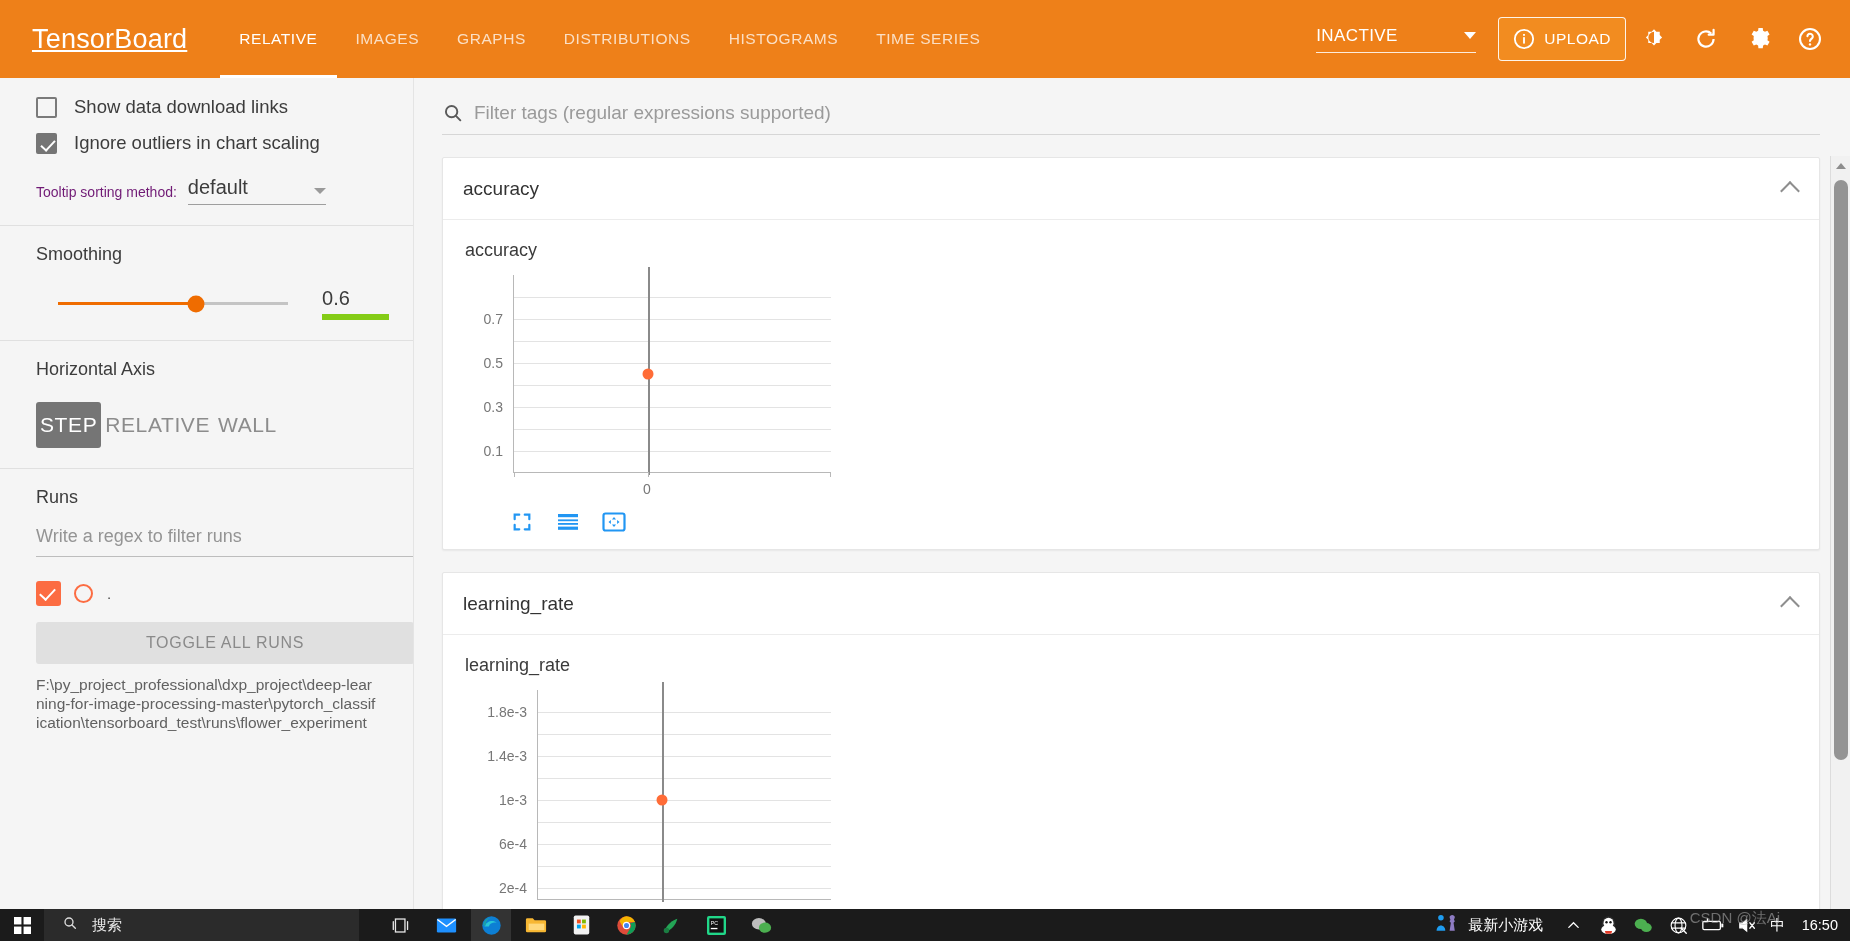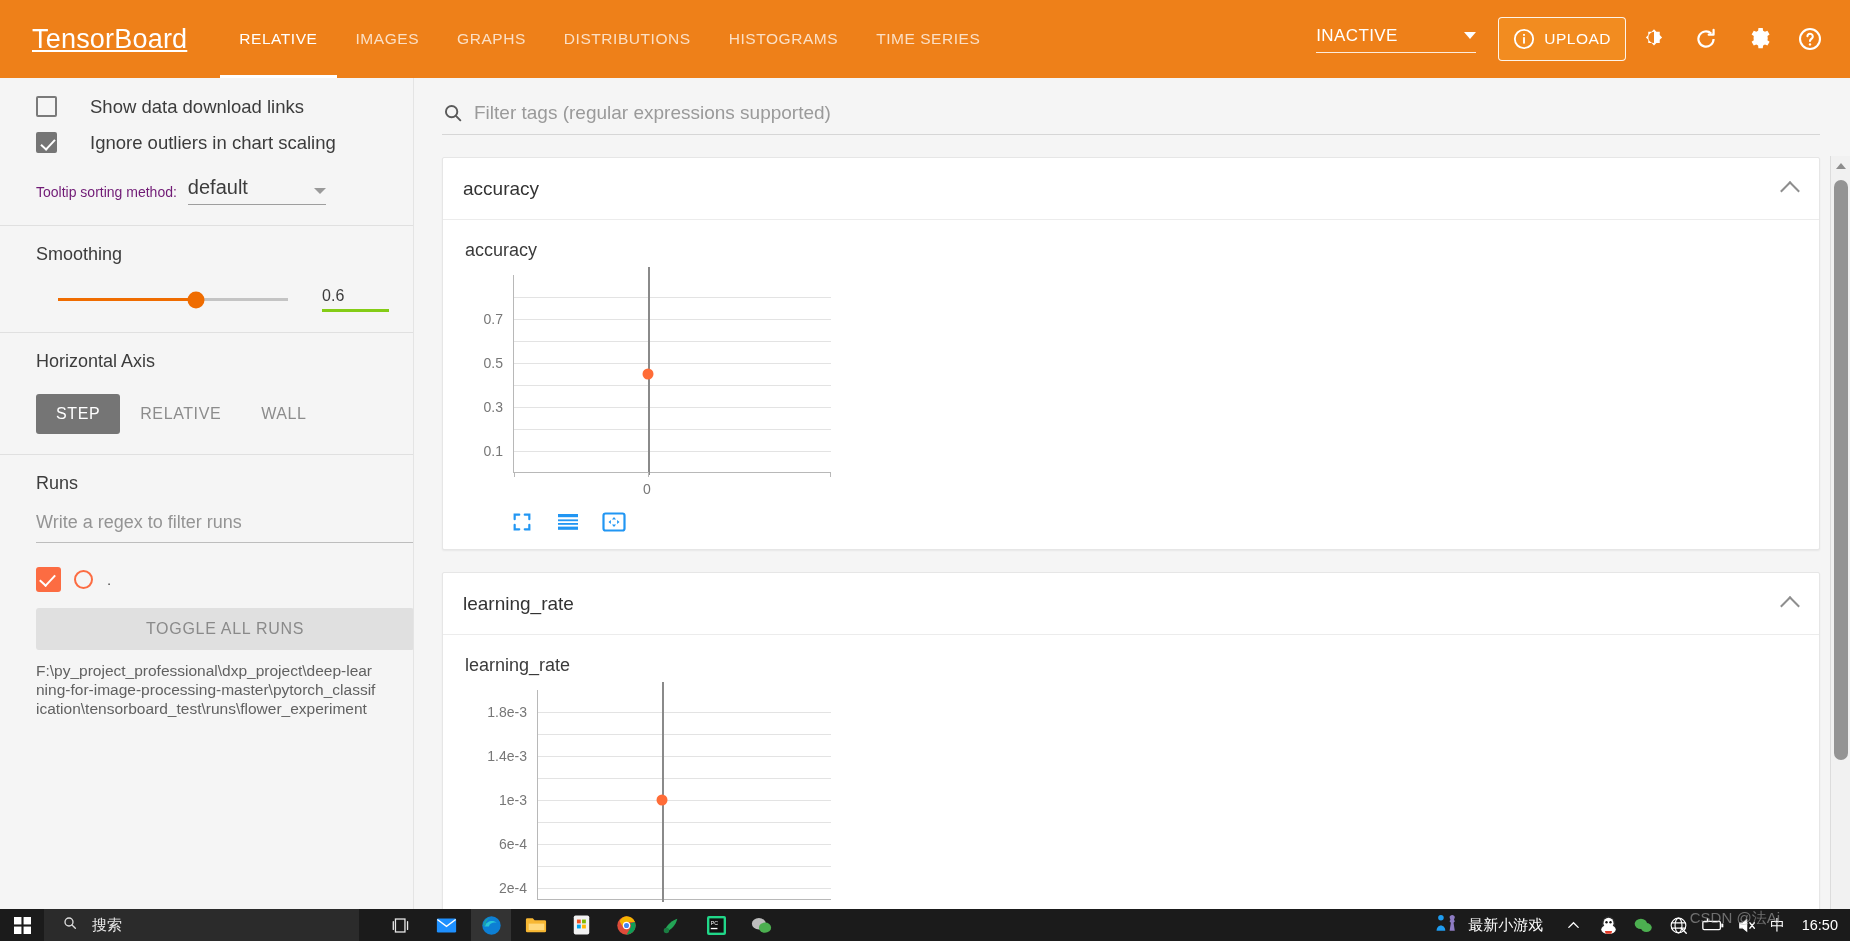--- a/index.html
+++ b/index.html
@@ -104,21 +104,21 @@
   .sidebar {
     width: 414px; height: 831px;
     background: #f5f5f5;
     border-right: 1px solid #e4e4e4;
     overflow: hidden;
     flex: 0 0 414px;
   }
   .sb-sec { padding: 18px 24px 20px 36px; border-bottom: 1px solid #e0e0e0; }
   .sb-sec.no-border { border-bottom: none; }
 
-  .cb-row { display: flex; align-items: flex-start; margin-bottom: 14px; cursor: pointer; gap: 16px; }
+  .cb-row { display: flex; align-items: flex-end; margin-bottom: 14px; cursor: pointer; }
   .cb-row:last-child { margin-bottom: 0; }
   .cbox {
     width: 21px; height: 21px;
     border: 2px solid #7a7a7a;
     border-radius: 2px;
     margin-right: 17px;
     flex: 0 0 21px;
     background: #f5f5f5;
     position: relative;
   }
@@ -164,31 +164,31 @@
   .slider .fill { position: absolute; left: 0; top: 0; height: 3px; width: 60%; background: #ef6c00; }
   .slider .knob {
     position: absolute; left: 60%; top: 50%;
     width: 17px; height: 17px; border-radius: 50%;
     background: #ef6c00;
     transform: translate(-50%, -50%);
   }
   .smooth-val {
     margin-left: 34px;
     width: 78px;
-    border-bottom: 3px solid #84cc16;
-    font-size: 16px; color: #3c3c3c;
+    border-bottom: 6px solid #84cc16;
+    font-size: 20px; color: #3c3c3c;
     padding-bottom: 4px;
     cursor: text;
   }
 
   .seg-group { display: flex; align-items: center; }
   .seg {
-    font-size: 16px; letter-spacing: .6px;
+    font-size: 21px; letter-spacing: .6px;
     color: #8c8c8c;
-    padding: 11px 20px;
+    padding: 11px 4px;
     border-radius: 3px;
     cursor: pointer;
     font-weight: 400;
   }
   .seg.active { background: #757575; color: #fff; }
 
   .runs-input {
     margin-top: 18px;
     width: 378px;
     border-bottom: 1px solid #bdbdbd;

